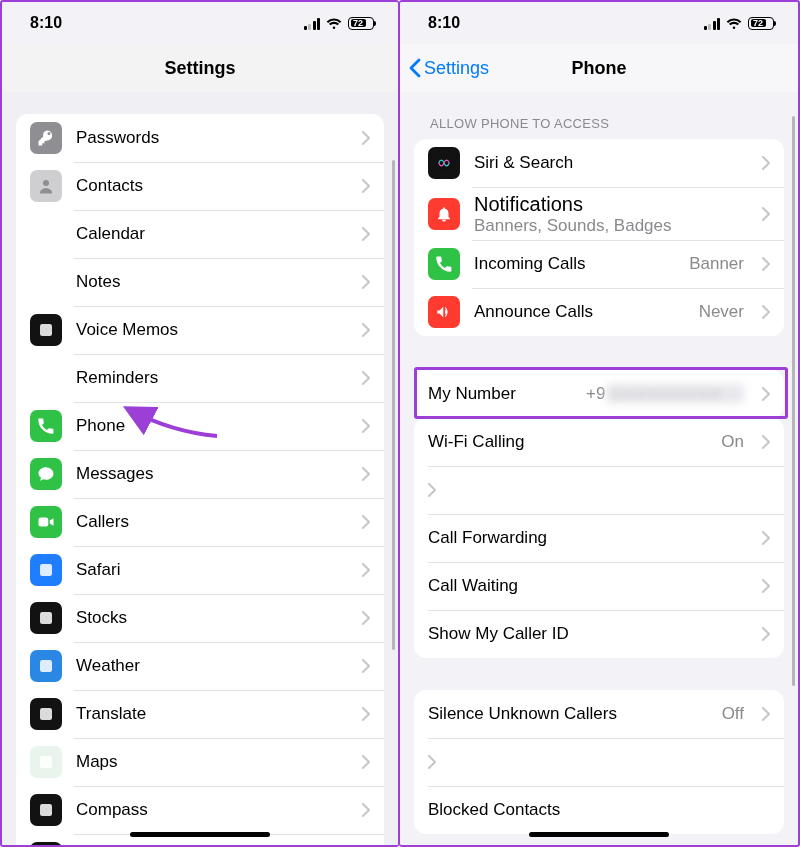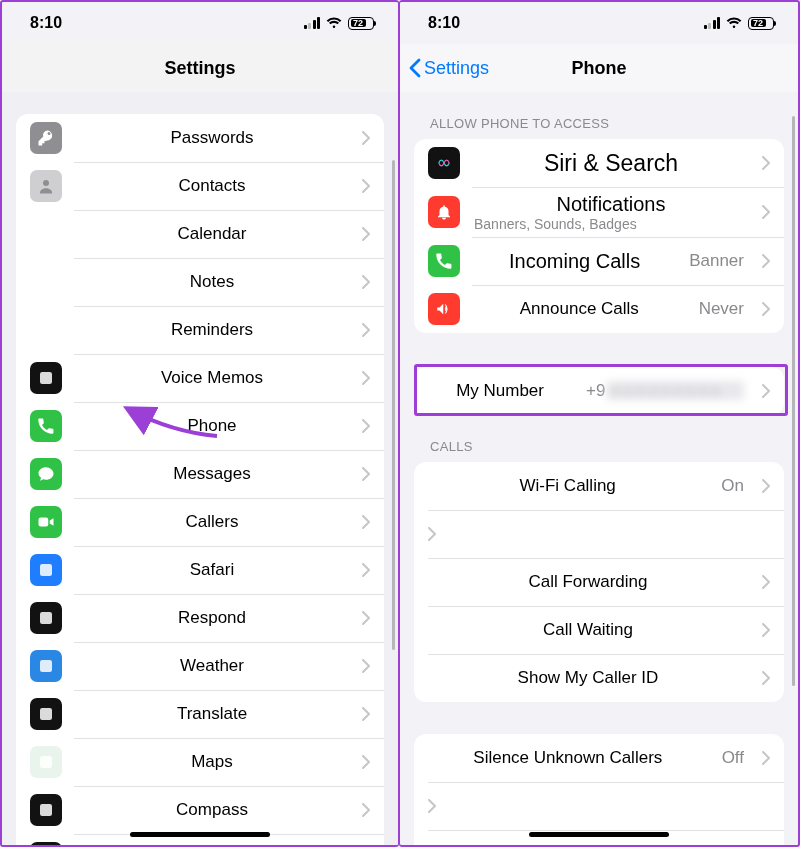--- a/index.html
+++ b/index.html
@@ -13,21 +13,21 @@
   .panel {
     position:relative; width:399px; height:100%;
     background:#f2f2f7; overflow:hidden;
     border:2px solid #9b3fd6; border-radius:3px;
   }
   .panel.left  { border-right-width:1px; }
   .panel.right { border-left-width:1px; width:401px; }
 
   
   .status { display:flex; justify-content:space-between; align-items:center; height:42px; padding:0 24px 0 28px; font-weight:600; font-size:16px;}
-  .status .icons { display:flex; align-items:flex-start; gap:6px; }
+  .status .icons { display:flex; align-items:flex-end; gap:6px; }
   .batt { display:inline-flex; align-items:center; border:1.5px solid #000; border-radius:4px; height:13px; width:26px; padding:1.5px; position:relative;}
   .batt::after{content:"";position:absolute;right:-3px;top:3px;width:2px;height:5px;background:#000;border-radius:0 2px 2px 0;}
   .batt .fill{background:#000;border-radius:2px;height:100%;width:72%;display:flex;align-items:center;justify-content:center;color:#fff;font-size:9px;font-weight:700;}
   .signal { display:inline-flex; align-items:flex-end; gap:1.5px; height:12px; }
   .signal span{width:3px;background:#000;border-radius:1px;}
   .signal span:nth-child(1){height:4px}.signal span:nth-child(2){height:6px;background:#bbb}
   .signal span:nth-child(3){height:9px}.signal span:nth-child(4){height:12px}
   .wifi svg{width:16px;height:12px;display:block}
 
   
@@ -40,22 +40,22 @@
   .content { height:calc(100% - 90px); overflow:hidden; position:relative; }
 
   
   .group-header { font-size:13px; color:#8a8a8e; text-transform:uppercase; padding:24px 30px 8px; letter-spacing:.3px;}
   .list { margin:0 14px; background:#fff; border-radius:12px; overflow:hidden; }
   .panel.left .list{ margin:22px 14px 0; border-radius:12px;}
   .row { display:flex; align-items:center; min-height:48px; padding:0 14px 0 14px; position:relative; gap:14px;}
   .row + .row::before { content:""; position:absolute; left:58px; right:0; top:0; height:1px; background:#e2e2e5; }
   .panel.right .row + .row::before { left:14px; }
   .panel.right .group-access .row + .row::before { left:58px; }
-  .row .label { flex:1; font-size:17px;text-align:center; }
-  .row .sub { font-size:14px; color:#8a8a8e; line-height:1; margin-top:1px;}
+  .row .label { flex:1; font-size:17px; }
+  .row .sub { font-size:17px; color:#8a8a8e; line-height:1; margin-top:1px;}
   .row .value { color:#8a8a8e; font-size:17px; margin-right:4px; }
   .row .chev { color:#c6c6c9; }
   .row .chev svg{width:8px;height:14px;display:block}
   .appicon { width:32px; height:32px; border-radius:7px; display:flex; align-items:center; justify-content:center; flex:0 0 32px;}
   .appicon svg{width:18px;height:18px}
   .two-line { display:flex; flex-direction:column; justify-content:center; flex:1; padding:6px 0;}
   .highlight { position:absolute; border:3px solid #9b3fd6; border-radius:3px; pointer-events:none; z-index:5;}
   .hl-mynum { left:14px; right:10px; }
   .arrow { position:absolute; pointer-events:none; z-index:5; }
   .home-ind { position:absolute; bottom:8px; left:50%; transform:translateX(-50%); width:140px; height:5px; background:#000; border-radius:3px;}
@@ -184,104 +184,104 @@
             </svg>
           </span>
     <span class="label">Notes</span>
     <span class="chev">
             <svg>
               <use href="#chev"></use>
             </svg>
           </span>
   </div>
   <div class="row">
+    <span class="appicon" style="background:#121212">
+            <svg>
+              <use href="#i-generic"></use>
+            </svg>
+          </span>
+    <span class="label">Voice Memos</span>
+    <span class="chev">
+            <svg>
+              <use href="#chev"></use>
+            </svg>
+          </span>
+  </div>
+  <div class="row">
     <span class="appicon" style="background:#ffffff">
             <svg>
               <use href="#i-generic"></use>
             </svg>
           </span>
     <span class="label">Reminders</span>
     <span class="chev">
             <svg>
               <use href="#chev"></use>
             </svg>
           </span>
   </div>
   <div class="row">
+    <span class="appicon" style="background:#30c246">
+            <svg>
+              <use href="#i-phone"></use>
+            </svg>
+          </span>
+    <span class="label">Phone</span>
+    <span class="chev">
+            <svg>
+              <use href="#chev"></use>
+            </svg>
+          </span>
+  </div>
+  <div class="row">
+    <span class="appicon" style="background:#30c246">
+            <svg>
+              <use href="#i-messages"></use>
+            </svg>
+          </span>
+    <span class="label">Messages</span>
+    <span class="chev">
+            <svg>
+              <use href="#chev"></use>
+            </svg>
+          </span>
+  </div>
+  <div class="row">
+    <span class="appicon" style="background:#30c246">
+            <svg>
+              <use href="#i-video"></use>
+            </svg>
+          </span>
+    <span class="label">Callers</span>
+    <span class="chev">
+            <svg>
+              <use href="#chev"></use>
+            </svg>
+          </span>
+  </div>
+  <div class="row">
+    <span class="appicon" style="background:#1e7eff">
+            <svg>
+              <use href="#i-generic"></use>
+            </svg>
+          </span>
+    <span class="label">Safari</span>
+    <span class="chev">
+            <svg>
+              <use href="#chev"></use>
+            </svg>
+          </span>
+  </div>
+  <div class="row">
     <span class="appicon" style="background:#121212">
             <svg>
               <use href="#i-generic"></use>
             </svg>
           </span>
-    <span class="label">Voice Memos</span>
-    <span class="chev">
-            <svg>
-              <use href="#chev"></use>
-            </svg>
-          </span>
-  </div>
-  <div class="row">
-    <span class="appicon" style="background:#30c246">
-            <svg>
-              <use href="#i-phone"></use>
-            </svg>
-          </span>
-    <span class="label">Phone</span>
-    <span class="chev">
-            <svg>
-              <use href="#chev"></use>
-            </svg>
-          </span>
-  </div>
-  <div class="row">
-    <span class="appicon" style="background:#30c246">
-            <svg>
-              <use href="#i-messages"></use>
-            </svg>
-          </span>
-    <span class="label">Messages</span>
-    <span class="chev">
-            <svg>
-              <use href="#chev"></use>
-            </svg>
-          </span>
-  </div>
-  <div class="row">
-    <span class="appicon" style="background:#30c246">
-            <svg>
-              <use href="#i-video"></use>
-            </svg>
-          </span>
-    <span class="label">Callers</span>
-    <span class="chev">
-            <svg>
-              <use href="#chev"></use>
-            </svg>
-          </span>
-  </div>
-  <div class="row">
-    <span class="appicon" style="background:#1e7eff">
-            <svg>
-              <use href="#i-generic"></use>
-            </svg>
-          </span>
-    <span class="label">Safari</span>
-    <span class="chev">
-            <svg>
-              <use href="#chev"></use>
-            </svg>
-          </span>
-  </div>
-  <div class="row">
-    <span class="appicon" style="background:#121212">
-            <svg>
-              <use href="#i-generic"></use>
-            </svg>
-          </span>
-    <span class="label">Respond</span>
+    <span class="label">Stocks</span>
     <span class="chev">
             <svg>
               <use href="#chev"></use>
             </svg>
           </span>
   </div>
   <div class="row">
     <span class="appicon" style="background:#2a87e4">
             <svg>
               <use href="#i-generic"></use>
@@ -383,21 +383,21 @@
   <div class="content">
     <div class="group-header">Allow Phone to Access</div>
     <div class="list group-access" id="access-list">
   <div class="row">
     <span class="appicon" style="background:#121212">
             <svg>
               <use href="#i-siri"></use>
             </svg>
           </span>
     <div class="two-line">
-      <span class="label" style="font-size:23px">Siri &amp; Search</span>
+      <span class="label" style="font-size:17px">Siri &amp; Search</span>
 
     </div>
 
     <span class="chev">
             <svg>
               <use href="#chev"></use>
             </svg>
           </span>
   </div>
   <div class="row">
@@ -417,21 +417,21 @@
             </svg>
           </span>
   </div>
   <div class="row">
     <span class="appicon" style="background:#30c246">
             <svg>
               <use href="#i-phone"></use>
             </svg>
           </span>
     <div class="two-line">
-      <span class="label" style="font-size:20px">Incoming Calls</span>
+      <span class="label" style="font-size:17px">Incoming Calls</span>
 
     </div>
     <span class="value">Banner</span>
     <span class="chev">
             <svg>
               <use href="#chev"></use>
             </svg>
           </span>
   </div>
   <div class="row">
@@ -463,21 +463,20 @@
           <span class="chev">
               <svg>
                 <use href="#chev"></use>
               </svg>
             </span>
         </div>
       </div>
       <div class="highlight hl-mynum" style="top:-3px;height:52px"></div>
     </div>
 
-    <div class="group-header">Calls</div>
     <div class="list" id="calls-list">
    <div class="row">
      <span class="label">Wi-Fi Calling</span>
      <span class="value">On</span>
      <span class="chev">
             <svg>
               <use href="#chev"></use>
             </svg>
           </span>
    </div>

